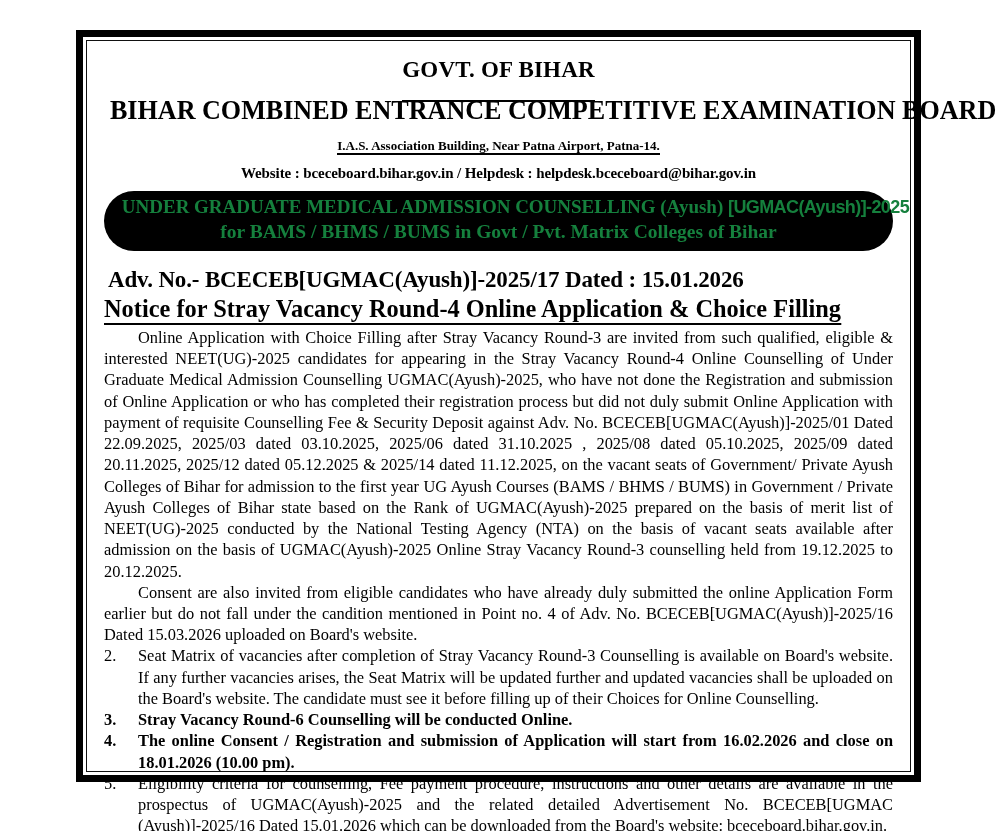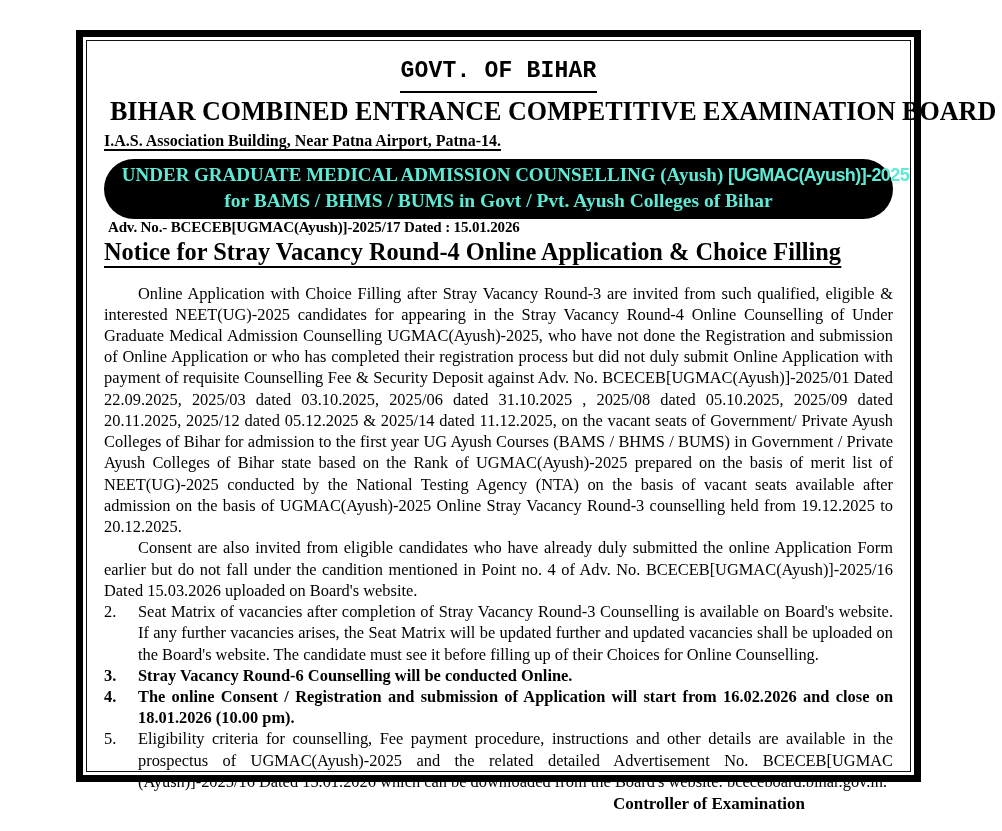--- a/index.html
+++ b/index.html
@@ -45,55 +45,55 @@
   .hdr-govt {
     text-align: center;
     font-weight: bold;
     font-size: 23px;
     letter-spacing: .2px;
     margin: 2px 0 0 0;
     line-height: 1.15;
   }
   .hdr-govt span {
     border-bottom: 2.5px solid #000;
-    padding-bottom: 7px;
-    font-family: Liberation Mono, monospace;
+    padding-bottom: 18px;
   }
   .hdr-board {
     text-align: center;
     font-weight: bold;
     font-size: 26.5px;
     line-height: 1.12;
     margin-top: 13px;
     transform: scaleX(0.985);
     white-space: nowrap;
   }
   .hdr-address {
-    font-weight: bold;
-    font-size: 16px;
+    text-align: center;
+    font-weight: bold;
+    font-size: 13px;
     line-height: 1.2;
-    margin-top: 4px;
+    margin-top: 12px;
   }
   .hdr-address span {
     border-bottom: 2px solid #000;
     padding-bottom: 0px;
   }
   .hdr-contact {
     text-align: center;
     font-weight: bold;
     font-size: 15px;
     margin-top: 11px;
     letter-spacing: -.1px;
   }
 
   
   #banner {
     margin-top: 9px;
     background: #000000;
-    color: #5eead4;
+    color: #15803d;
     border-radius: 34px;
     padding: 5px 14px 7px 14px;
     text-align: center;
   }
   .banner-line1 {
     font-weight: bold;
     font-size: 19.2px;
     line-height: 1.18;
     white-space: nowrap;
     transform: scaleX(0.99);
@@ -108,22 +108,22 @@
     font-size: 19.5px;
     line-height: 1.2;
     margin-top: 2px;
   }
   .banner-line2 .ital {
   }
 
   
   .adv-line {
     font-weight: bold;
-    font-size: 15px;
-    margin-top: 0;
+    font-size: 23px;
+    margin-top: 16px;
     letter-spacing: -.15px;
     padding-left: 4px;
   }
   .notice-title {
     font-weight: bold;
     font-size: 24.5px;
     margin-top: 2px;
     line-height: 1.15;
     white-space: nowrap;
     transform: scaleX(0.995);
@@ -137,21 +137,21 @@
   
   .para {
     font-size: 16.4px;
     line-height: 1.295;
     text-align: justify;
     text-justify: inter-word;
     margin: 0;
     padding: 0;
   }
   .para.indent { text-indent: 34px; }
-  .para.top-gap { margin-top: 16px; font-family: Liberation Serif, serif; }
+  .para.top-gap { margin-top: 4px; font-family: Liberation Serif, serif; }
   .bold { font-weight: normal; }
 
   .num-item {
     font-size: 16.4px;
     line-height: 1.295;
     text-align: justify;
     margin: 0;
     padding: 0;
     position: relative;
     padding-left: 34px;
@@ -181,24 +181,25 @@
       <div class="hdr-govt">
         <span>GOVT. OF BIHAR</span>
       </div>
 
       <div class="hdr-board">BIHAR COMBINED ENTRANCE COMPETITIVE EXAMINATION BOARD</div>
 
       <div class="hdr-address">
         <span>I.A.S. Association Building, Near Patna Airport, Patna-14.</span>
       </div>
 
+      <div class="hdr-contact">Website :  bceceboard.bihar.gov.in / Helpdesk : helpdesk.bceceboard@bihar.gov.in</div>
 
       <div id="banner">
         <div class="banner-line1"><span>UNDER GRADUATE MEDICAL ADMISSION COUNSELLING (Ayush) </span><span class="tight">[UGMAC(Ayush)]-2025</span></div>
-        <div class="banner-line2"><span class="ital">for</span><span> BAMS / BHMS / BUMS in Govt / Pvt. Ayush Colleges of Bihar</span></div>
+        <div class="banner-line2"><span class="ital">for</span><span> BAMS / BHMS / BUMS in Govt / Pvt. Matrix Colleges of Bihar</span></div>
       </div>
 
       <div class="adv-line">Adv. No.- BCECEB[UGMAC(Ayush)]-2025/17 Dated : 15.01.2026</div>
 
       <div class="notice-title">
         <span>Notice for Stray Vacancy Round-4 Online Application &amp; Choice Filling</span>
       </div>
 
       <p class="para indent top-gap">Online Application with Choice Filling after Stray Vacancy Round-3 are invited from such qualified, eligible &amp; interested NEET(UG)-2025 candidates for appearing in the Stray Vacancy Round-4 Online Counselling of Under Graduate Medical Admission Counselling UGMAC(Ayush)-2025, who have not done the Registration and submission of Online Application or who has completed their registration process but did not duly submit Online Application with payment of requisite Counselling Fee &amp; Security Deposit against Adv. No. BCECEB[UGMAC(Ayush)]-2025/01 Dated 22.09.2025, 2025/03 dated 03.10.2025, 2025/06 dated 31.10.2025 , 2025/08 dated 05.10.2025, 2025/09 dated 20.11.2025, 2025/12 dated 05.12.2025 &amp; 2025/14 dated 11.12.2025, on the vacant seats of Government/ Private Ayush Colleges of Bihar for admission to the first year UG Ayush Courses (BAMS / BHMS / BUMS) in Government / Private Ayush Colleges of Bihar state based on the Rank of UGMAC(Ayush)-2025 prepared on the basis of merit list of NEET(UG)-2025 conducted by the National Testing Agency (NTA) on the basis of vacant seats available after admission on the basis of UGMAC(Ayush)-2025 Online Stray Vacancy Round-3 counselling held from 19.12.2025 to 20.12.2025.</p>
 

